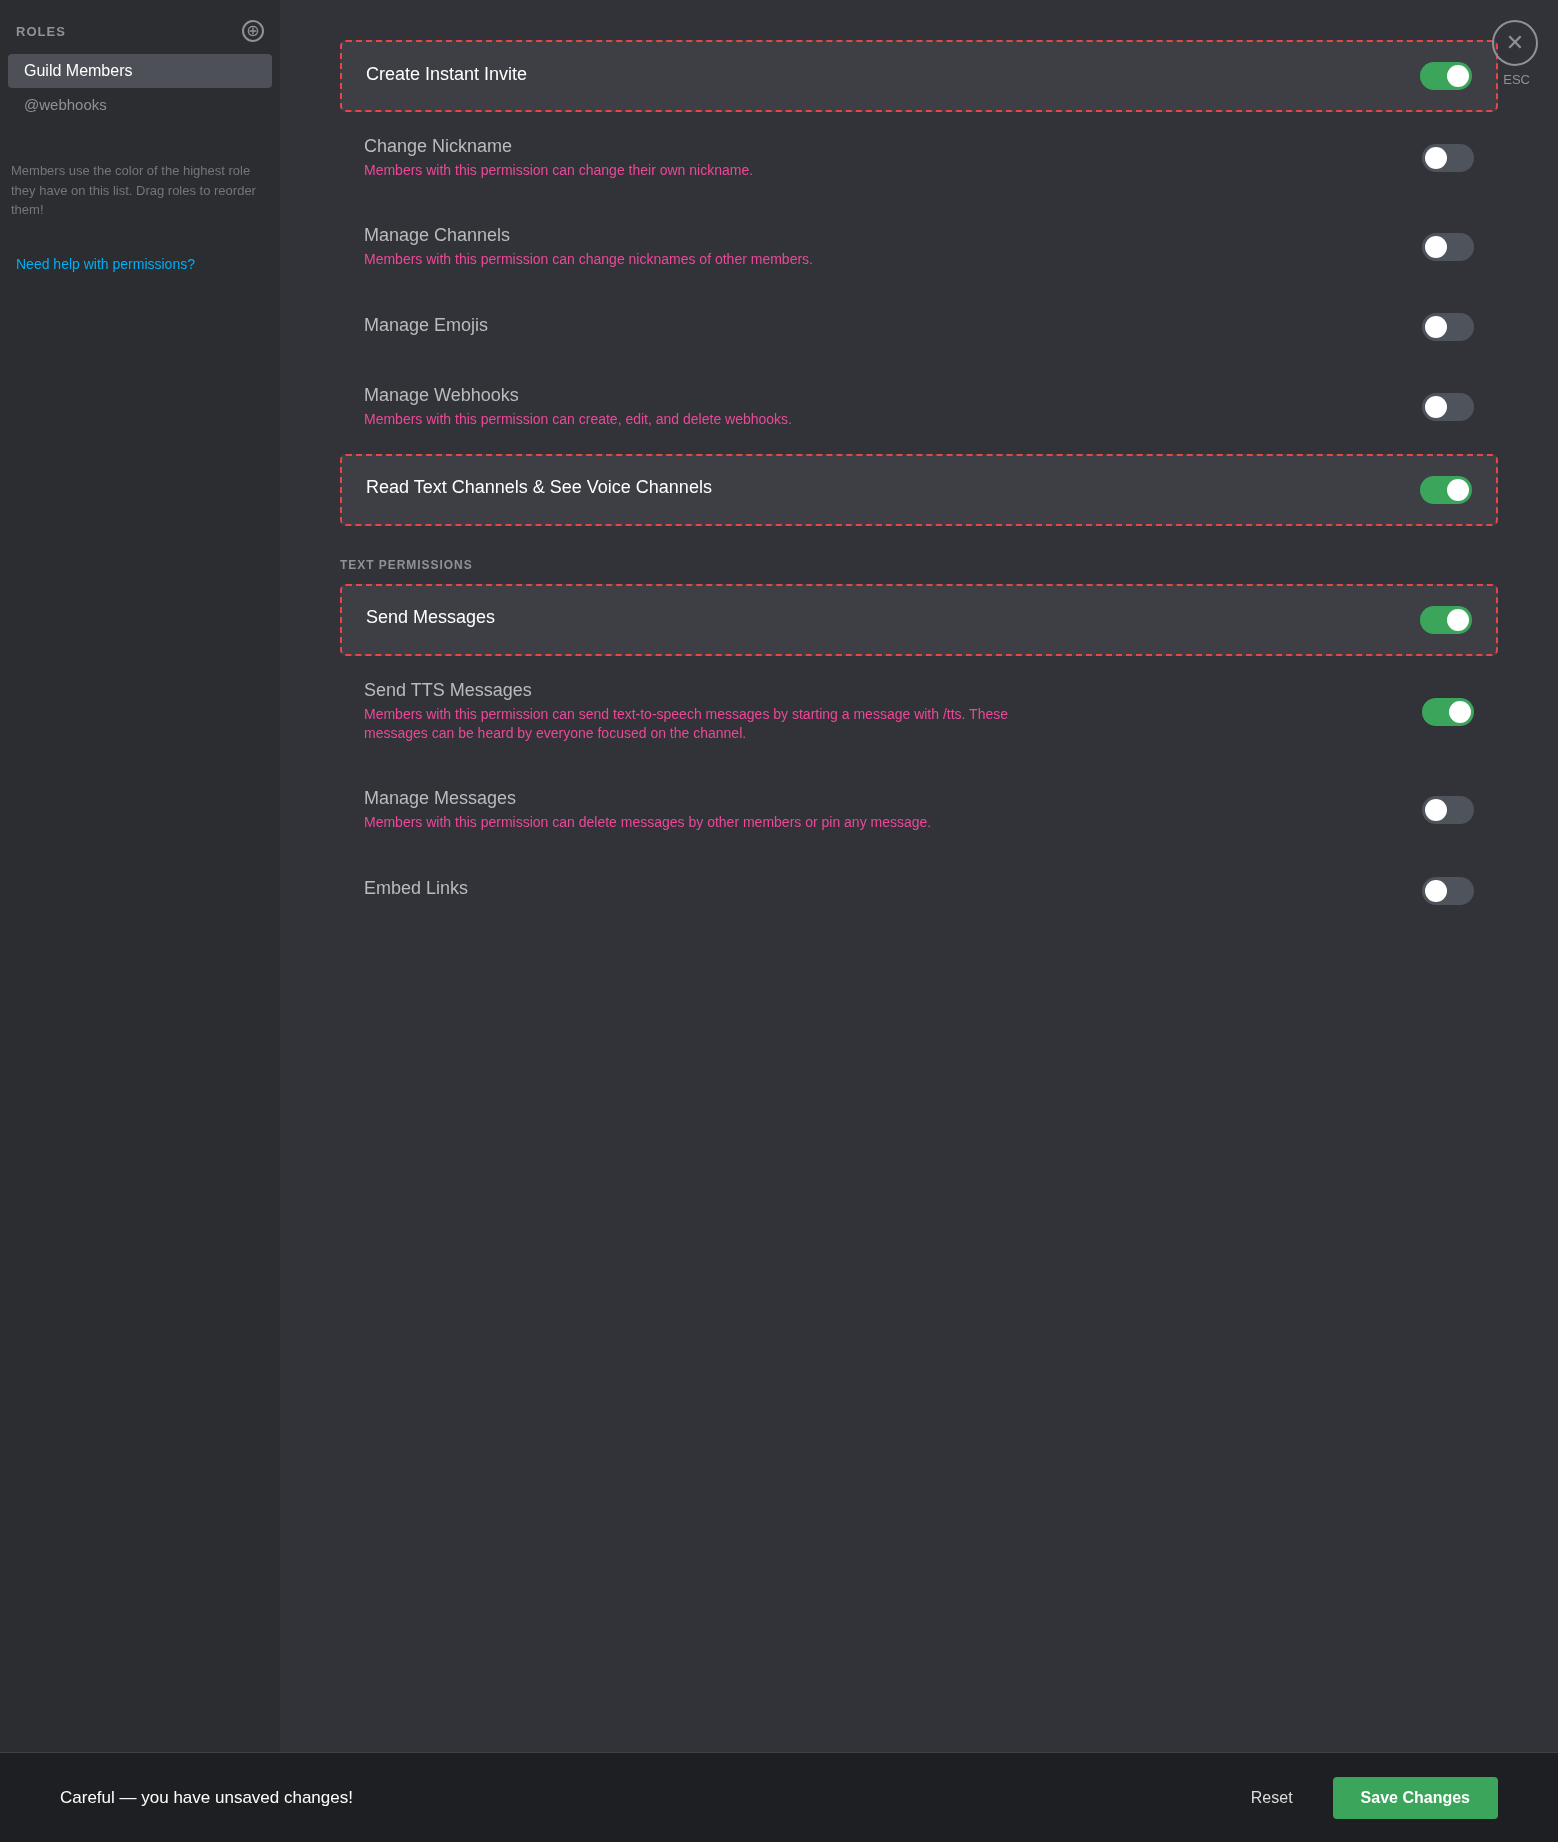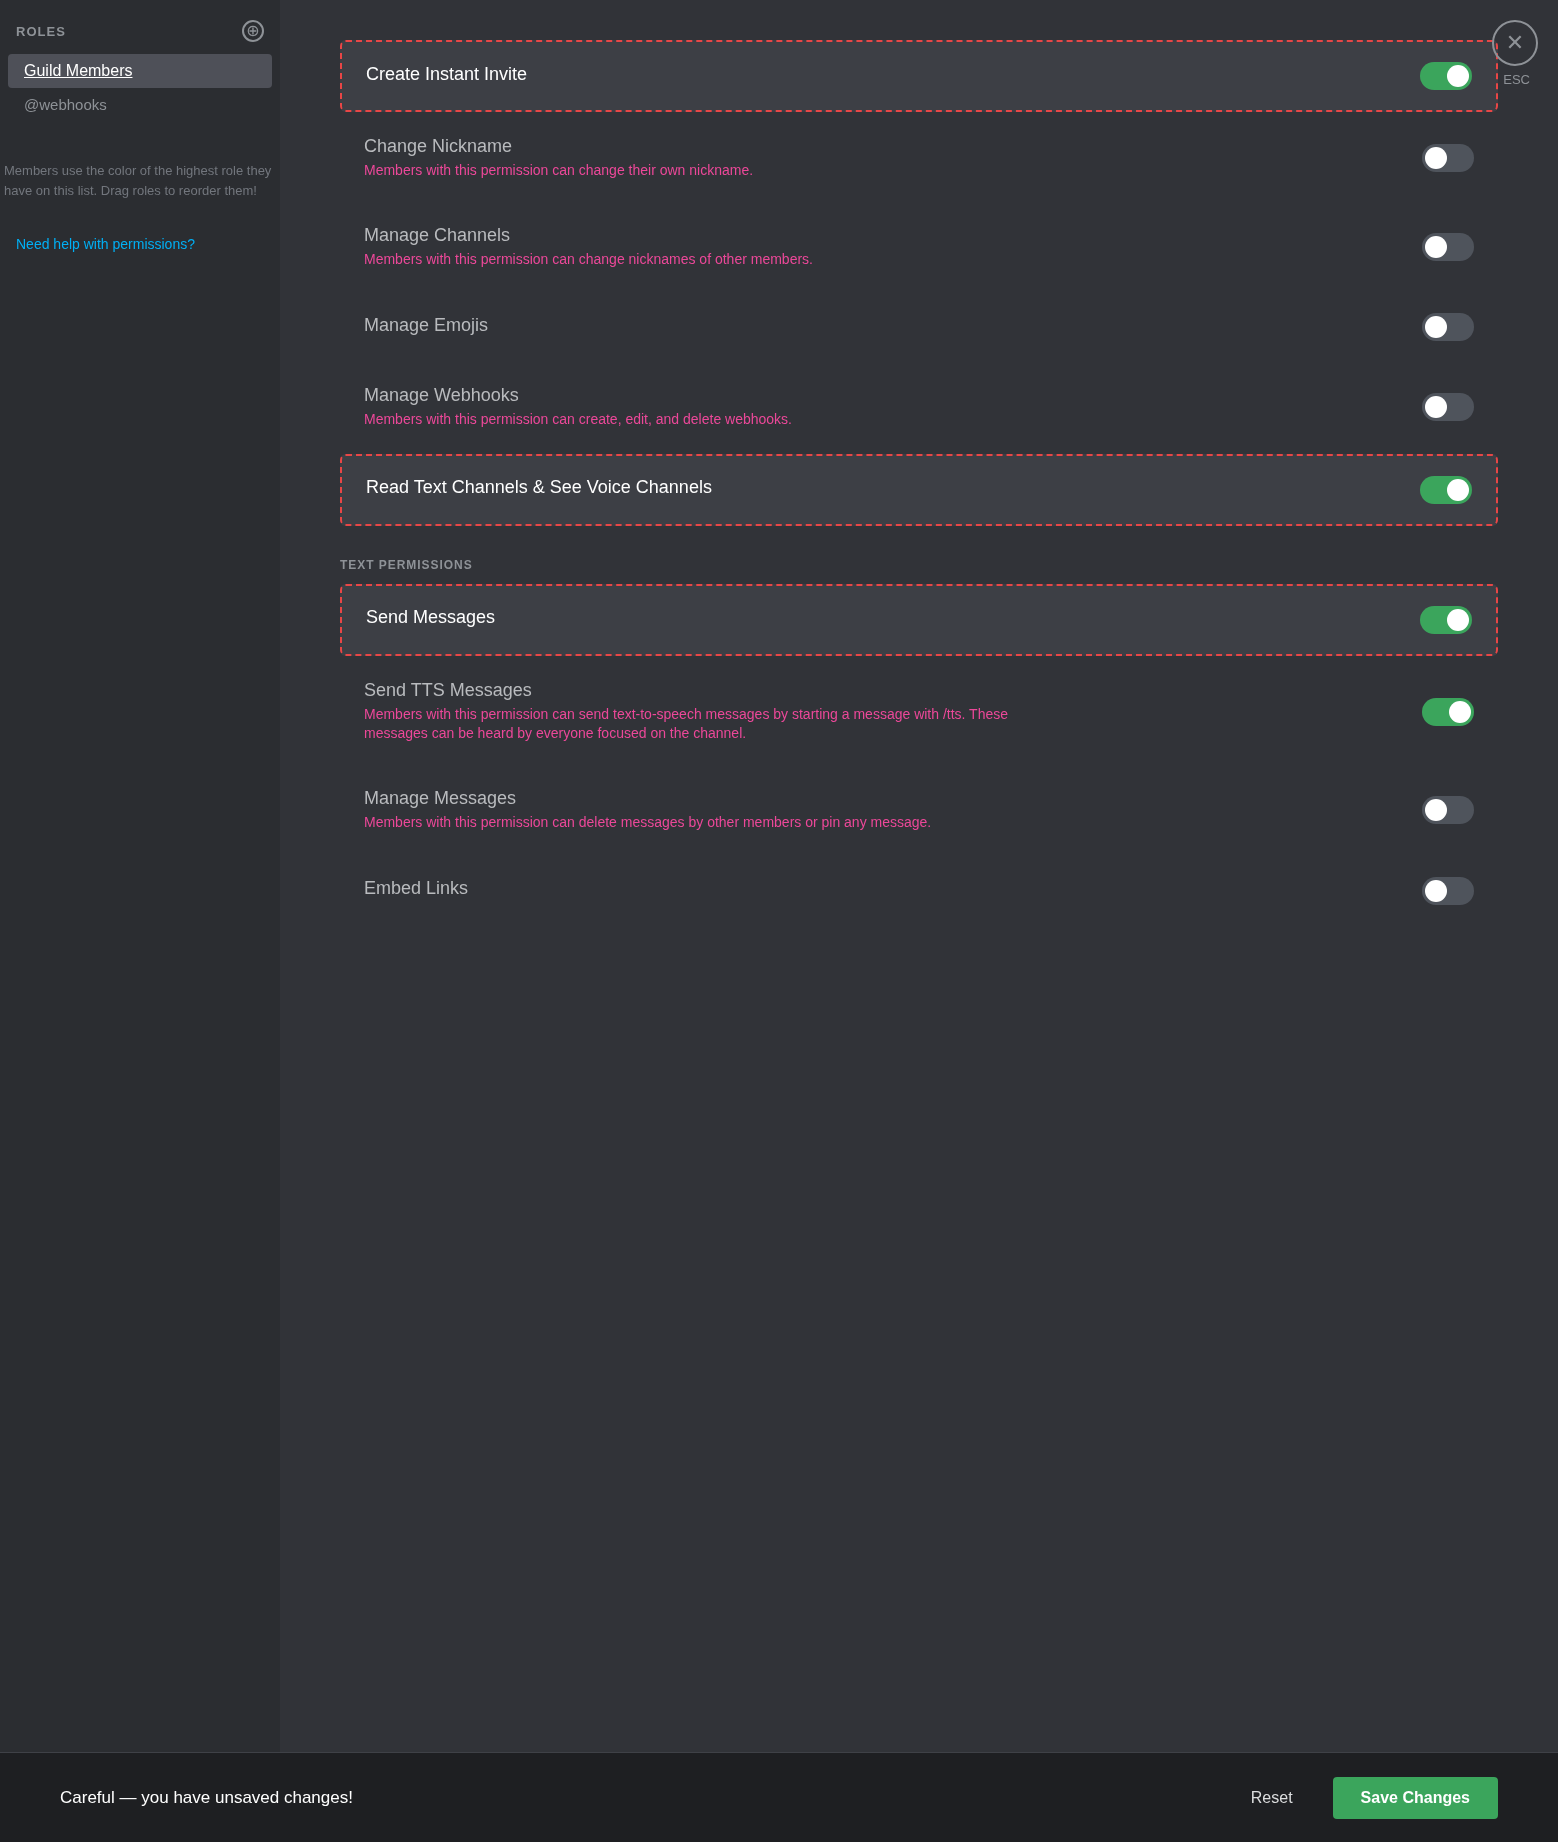--- a/index.html
+++ b/index.html
@@ -60,37 +60,36 @@
       line-height: 1;
     }
 
     .sidebar-role-item {
       padding: 8px 16px;
       cursor: pointer;
       border-radius: 4px;
       margin: 0 8px;
       font-size: 16px;
       color: #dcddde;
-      text-decoration: underline;
     }
 
     .sidebar-role-item.active {
       background: #4e5058;
       color: #fff;
     }
 
     .sidebar-everyone {
       padding: 8px 24px;
       font-size: 15px;
       color: #8e9297;
       cursor: pointer;
     }
 
     .sidebar-info {
-      padding: 20px 4px;
+      padding: 20px 11px;
       font-size: 13px;
       color: #72767d;
       line-height: 1.5;
       margin-top: 20px;
     }
 
     .sidebar-help-link {
       color: #00aff4;
       font-size: 14px;
       padding: 8px 16px;

